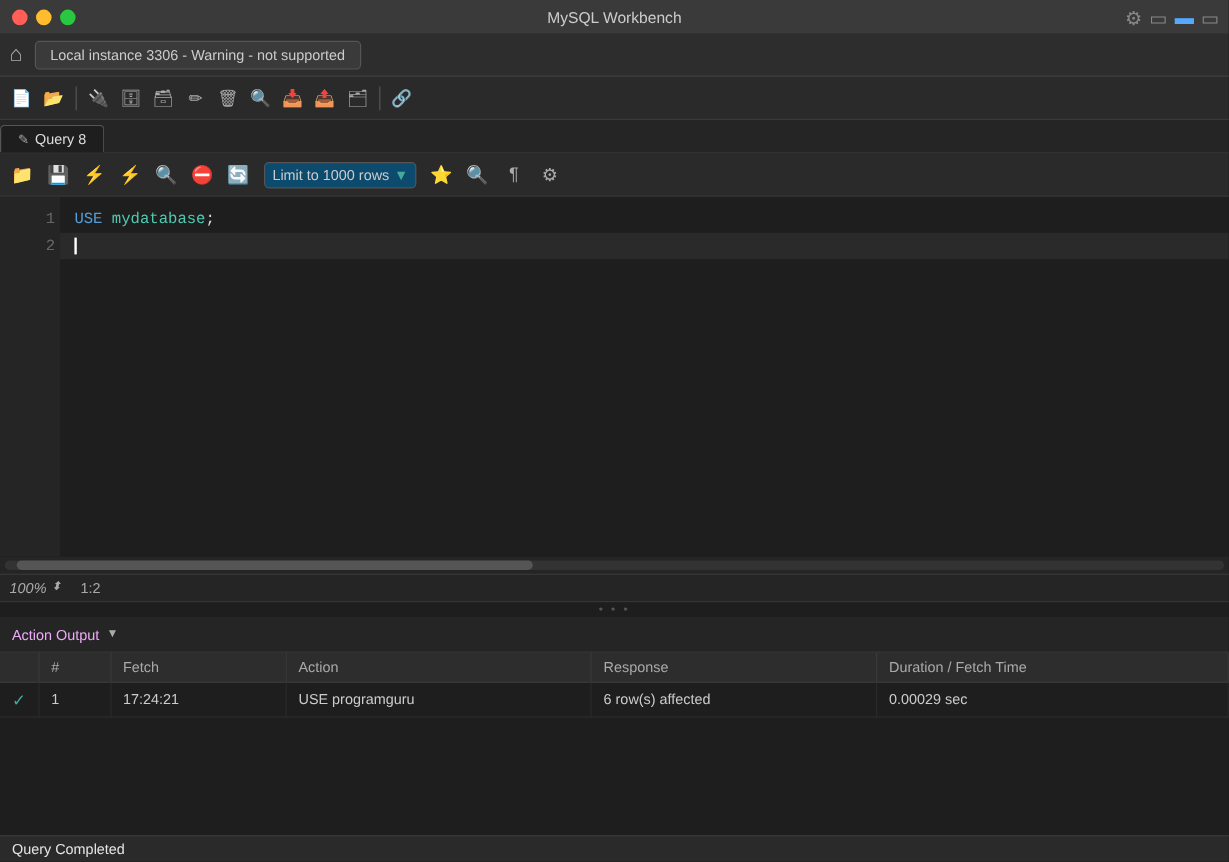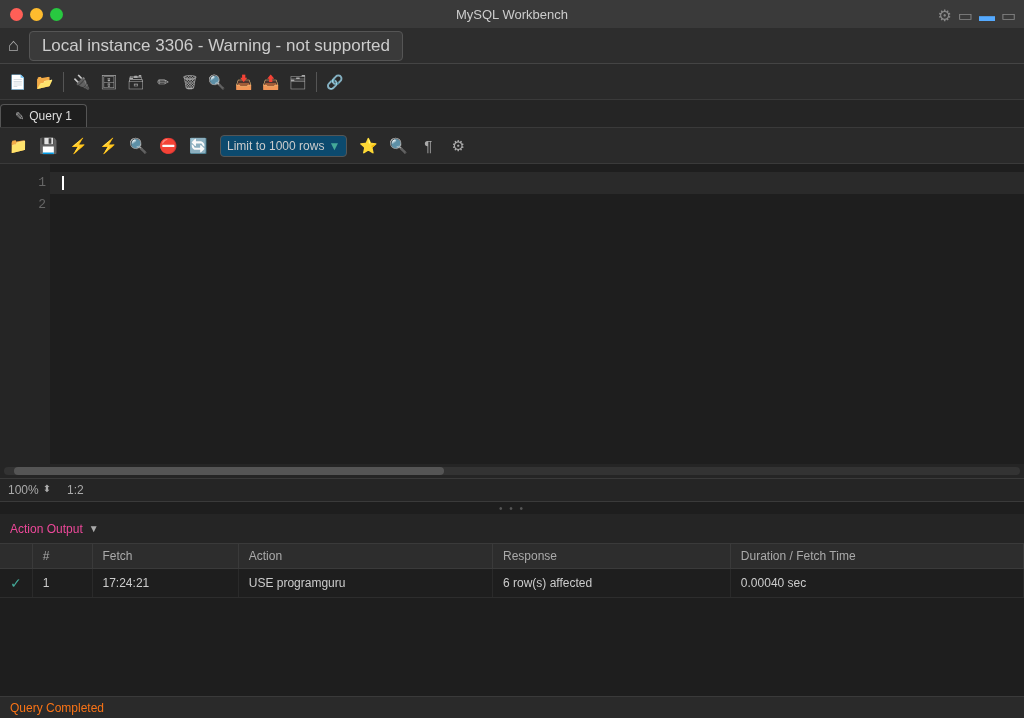--- a/index.html
+++ b/index.html
@@ -56,21 +56,21 @@
       color: #aaa;
       font-size: 18px;
       margin-right: 10px;
     }
     .instance-tab {
       background: #3a3a3a;
       border: 1px solid #555;
       border-radius: 4px;
       padding: 4px 12px;
       color: #ccc;
-      font-size: 17px;
+      font-size: 12px;
     }
 
     
     .toolbar {
       height: 36px;
       background: #2a2a2a;
       display: flex;
       align-items: center;
       padding: 0 6px;
       gap: 3px;
@@ -247,20 +247,21 @@
       padding: 0 8px;
       gap: 16px;
       border-top: 1px solid #3a3a3a;
       border-bottom: 1px solid #3a3a3a;
     }
     .zoom-control {
       display: flex;
       gap: 4px;
       font-size: 12px;
       color: #aaa;
+      font-style: italic;
     }
     .zoom-arrows { color: #aaa; font-size: 10px; }
     .cursor-pos { font-size: 12px; color: #aaa; }
 
     
     .resize-handle {
       height: 12px;
       background: #1e1e1e;
       display: flex;
       align-items: center;
@@ -276,21 +277,21 @@
     }
     .output-header {
       height: 30px;
       background: #252525;
       display: flex;
       align-items: center;
       padding: 0 10px;
       gap: 6px;
       border-bottom: 1px solid #3a3a3a;
     }
-    .output-label { color: #ec4899; font-size: 12px; }
+    .output-label { color: #f0abfc; font-size: 12px; }
     .output-arrow { color: #aaa; font-size: 10px; }
 
     
     .output-table {
       width: 100%;
       border-collapse: collapse;
     }
     .output-table th {
       background: #2d2d2d;
       color: #aaa;
@@ -317,21 +318,21 @@
       bottom: 0;
       left: 0;
       right: 0;
       height: 22px;
       background: #2a2a2a;
       display: flex;
       align-items: center;
       padding: 0 10px;
       border-top: 1px solid #3a3a3a;
     }
-    .status-text { color: #f97316; font-size: 12px; }
+    .status-text { color: #e5e5e5; font-size: 12px; }
 
     
     .top-right-icons {
       position: absolute;
       right: 8px;
       top: 6px;
       display: flex;
       gap: 6px;
       align-items: center;
     }
@@ -373,21 +374,21 @@
   <div class="tool-btn">📥</div>
   <div class="tool-btn">📤</div>
   <div class="tool-btn">🗂</div>
   <div class="tool-separator"></div>
   <div class="tool-btn">🔗</div>
 </div>
 
 <div class="query-tabs">
   <div class="query-tab">
     <span class="tab-pencil">✎</span>
-    <span>Query 1</span>
+    <span>Query 8</span>
   </div>
 </div>
 
 <div class="sql-toolbar">
   <div class="sql-tool-btn">📁</div>
   <div class="sql-tool-btn">💾</div>
   <div class="sql-tool-btn" style="color:#fa0;">⚡</div>
   <div class="sql-tool-btn" style="color:#fa0;">⚡</div>
   <div class="sql-tool-btn">🔍</div>
   <div class="sql-tool-btn" style="color:#f44;">⛔</div>
@@ -402,20 +403,23 @@
   <div class="sql-tool-btn">⚙</div>
 </div>
 
 <div class="editor-area">
   <div class="editor-content">
     <div class="line-numbers">
       <div>1</div>
       <div>2</div>
     </div>
     <div class="code-area">
+      <div class="code-line">
+        <span class="kw-use">USE</span>&nbsp;<span class="kw-db">mydatabase</span><span>;</span>
+      </div>
       <div class="code-line cursor-line">
         <span class="cursor"></span>
       </div>
     </div>
   </div>
 
 </div>
 
 <div class="h-scrollbar-area">
   <div class="h-scrollbar-track">
@@ -452,21 +456,21 @@
         <th>Duration / Fetch Time</th>
       </tr>
     </thead>
     <tbody>
       <tr>
         <td><span class="check-icon">✓</span></td>
         <td>1</td>
         <td>17:24:21</td>
         <td>USE programguru</td>
         <td>6 row(s) affected</td>
-        <td>0.00040 sec</td>
+        <td>0.00029 sec</td>
       </tr>
     </tbody>
   </table>
 </div>
 
 <div class="bottom-status">
   <span class="status-text">Query Completed</span>
 </div>
 
 </body></html>

